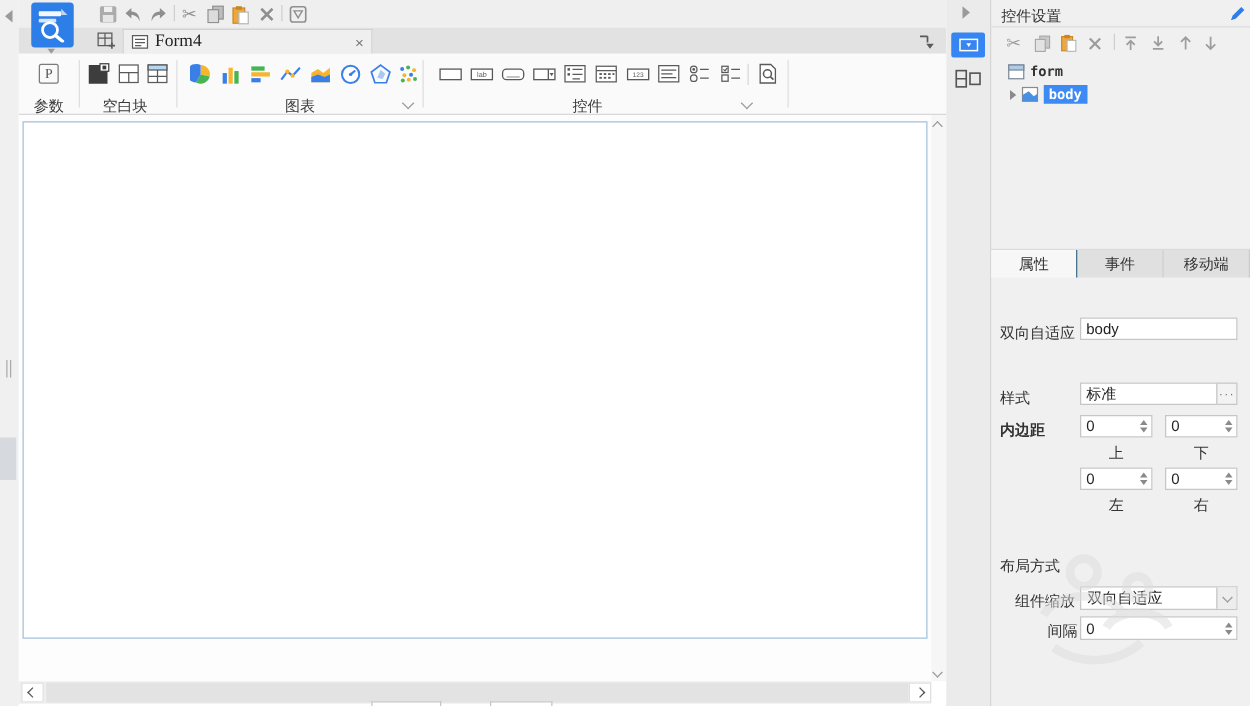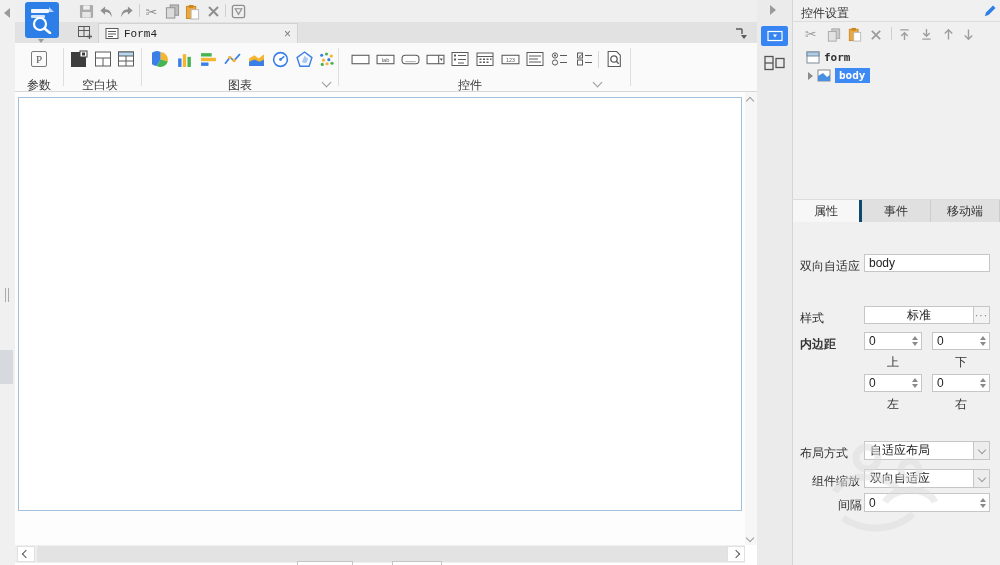--- a/index.html
+++ b/index.html
@@ -19,21 +19,21 @@
   .tabbar { left:15px; top:22px; width:742px; height:21px; background:#e2e2e2; }
   .ribbon { left:15px; top:43px; width:742px; height:49px; background:#fafafa; border-bottom:1px solid #d8d8d8; }
   .qbtn { position:absolute; top:3px; width:17px; height:17px; display:flex; align-items:center; justify-content:center; cursor:default; }
   .vsep { position:absolute; top:4px; width:1px; height:13px; background:#cfcfcf; }
 
   .logo { left:25px; top:2px; width:34px; height:36px; border-radius:3px; background:#2e7ee8; display:flex; align-items:center; justify-content:center; z-index:5; }
   .logo-caret { left:38px; top:39px; width:0; height:0; border-left:3px solid transparent; border-right:3px solid transparent; border-top:4px solid #9a9a9a; z-index:5; }
 
   .newtab-btn { left:74px; top:24px; width:22px; height:18px; display:flex; align-items:center; justify-content:center; }
   .tab-active { left:98px; top:23px; width:200px; height:20px; background:#efefef; border:1px solid #d2d2d2; border-bottom:none; display:flex; align-items:center; padding:0 6px; gap:5px; }
-  .tab-title { font-family:Liberation Mono, monospace; font-size:11px; color:#222; flex:1; }
+  .tab-title { font-family:Liberation Serif, serif; font-size:14px; color:#222; flex:1; }
   .tab-close { color:#777; font-size:12px; line-height:1; }
   .tab-overflow { left:732px; top:25px; width:18px; height:16px; display:flex; align-items:center; justify-content:center; }
 
   
   .rb-icon { position:absolute; top:49px; width:20px; height:20px; display:flex; align-items:center; justify-content:center; }
   .rb-label { position:absolute; top:77px; height:14px; text-align:center; color:#3a3a3a; font-size:12px; }
   .rb-divider { position:absolute; top:48px; width:1px; height:38px; background:#dedede; }
   .icon-sep { position:absolute; top:51px; width:1px; height:17px; background:#d8d8d8; }
   .p-icon { border:1px solid #7a7a7a; border-radius:2px; width:16px; height:16px; display:flex; align-items:center; justify-content:center; font-family:"Liberation Serif","DejaVu Serif",serif; font-size:11px; color:#555; }
   .chev { width:7px; height:7px; border-right:1.4px solid #9a9a9a; border-bottom:1.4px solid #9a9a9a; transform:rotate(45deg); }
@@ -53,21 +53,21 @@
   .right-strip { left:757px; top:0; width:35px; height:565px; background:#ebebeb; }
   .tri-right { width:0; height:0; border-top:5px solid transparent; border-bottom:5px solid transparent; border-left:6px solid #9a9a9a; }
   .strip-btn-active { left:761px; top:26px; width:27px; height:20px; background:#3685f2; border-radius:2px; display:flex; align-items:center; justify-content:center; }
 
   
   .rpanel { left:792px; top:0; width:208px; height:565px; background:#f0f0f0; border-left:1px solid #d5d5d5; }
   .rp-title { left:801px; top:5px; font-size:12px; color:#333; }
   .rp-toolbar-sep { position:absolute; top:27px; width:1px; height:13px; background:#cfcfcf; }
   .rp-divider { position:absolute; left:792px; width:208px; height:1px; background:#dcdcdc; }
   .rtab { position:absolute; top:200px; height:22px; display:flex; align-items:center; justify-content:center; font-size:12px; color:#333; background:#e0e0e0; border-right:1px solid #cccccc; }
-  .rtab.active { background:#f7f7f7; border-right:3px solid #0c4a6e; }
+  .rtab.active { background:#f7f7f7; border-right:1px solid #0c4a6e; }
   .sect { position:absolute; left:796px; width:200px; height:19px; background:#e7e7e7; display:flex; align-items:center; padding:0 6px; color:#333; }
   .sect .chev-dn { margin-left:auto; }
   .flabel { position:absolute; left:800px; font-size:12px; color:#333; }
   .tinput { position:absolute; height:18px; background:#fff; border:1px solid #c6c6c6; font-size:12px; color:#222; padding:0 4px; font-family:"Liberation Sans","DejaVu Sans",sans-serif; }
   .more-btn { position:absolute; width:17px; height:18px; background:#f3f3f3; border:1px solid #c6c6c6; color:#777; font-size:10px; display:flex; align-items:center; justify-content:center; letter-spacing:1px; }
   .spinner { position:absolute; height:18px; background:#fff; border:1px solid #c6c6c6; display:flex; align-items:center; }
   .spinner .val { flex:1; padding-left:4px; font-size:12px; color:#222; }
   .spin-arrows { width:12px; height:100%; display:flex; flex-direction:column; align-items:center; justify-content:center; gap:2px; }
   .sp-up { width:0; height:0; border-left:3.5px solid transparent; border-right:3.5px solid transparent; border-bottom:4px solid #8a8a8a; }
   .sp-dn { width:0; height:0; border-left:3.5px solid transparent; border-right:3.5px solid transparent; border-top:4px solid #8a8a8a; }
@@ -481,21 +481,21 @@
 
   <div class="rp-divider" style="top:199px;"></div>
   <div class="rtab active" style="left:793px; width:69px;">属性</div>
   <div class="rtab" style="left:862px; width:69px;">事件</div>
   <div class="rtab" style="left:931px; width:69px;">移动端</div>
 
   <div class="flabel" style="top:258px;">双向自适应</div>
   <input class="tinput" style="left: 864px; top: 254px; width: 126px;" value="body">
 
   <div class="flabel" style="top:310px;">样式</div>
-  <input class="tinput" style="left: 864px; top: 306px; width: 110px; text-align: center;" value="标准">
+  <input class="tinput" style="left: 864px; top: 306px; width: 110px;" value="标准">
   <div class="more-btn" style="left:973px; top:306px;">···</div>
 
   <div class="flabel" style="top:336px;font-weight:bold;">内边距</div>
   <div class="spinner" style="left:864px; top:332px; width:58px;">
     <span class="val">0</span>
     <span class="spin-arrows">
         <span class="sp-up"></span>
         <span class="sp-dn"></span>
       </span>
   </div>
@@ -520,26 +520,20 @@
     <span class="val">0</span>
     <span class="spin-arrows">
         <span class="sp-up"></span>
         <span class="sp-dn"></span>
       </span>
   </div>
   <div class="dirlabel" style="left:887px; top:396px;">左</div>
   <div class="dirlabel" style="left:955px; top:396px;">右</div>
 
   <div class="flabel" style="top:445px;">布局方式</div>
-  <div class="select" style="left:864px; top:441px; width:126px;">
-    <span class="sval">自适应布局</span>
-    <span class="sbtn">
-        <span class="chev-dn" style="margin-top:-2px;"></span>
-      </span>
-  </div>
 
   <div class="flabel" style="left:812px; top:473px;">组件缩放</div>
   <div class="select" style="left:864px; top:469px; width:126px;font-family:Liberation Serif, serif;">
     <span class="sval">双向自适应</span>
     <span class="sbtn">
         <span class="chev-dn" style="margin-top:-2px;"></span>
       </span>
   </div>
 
   <div class="flabel" style="left:838px; top:497px;">间隔</div>

